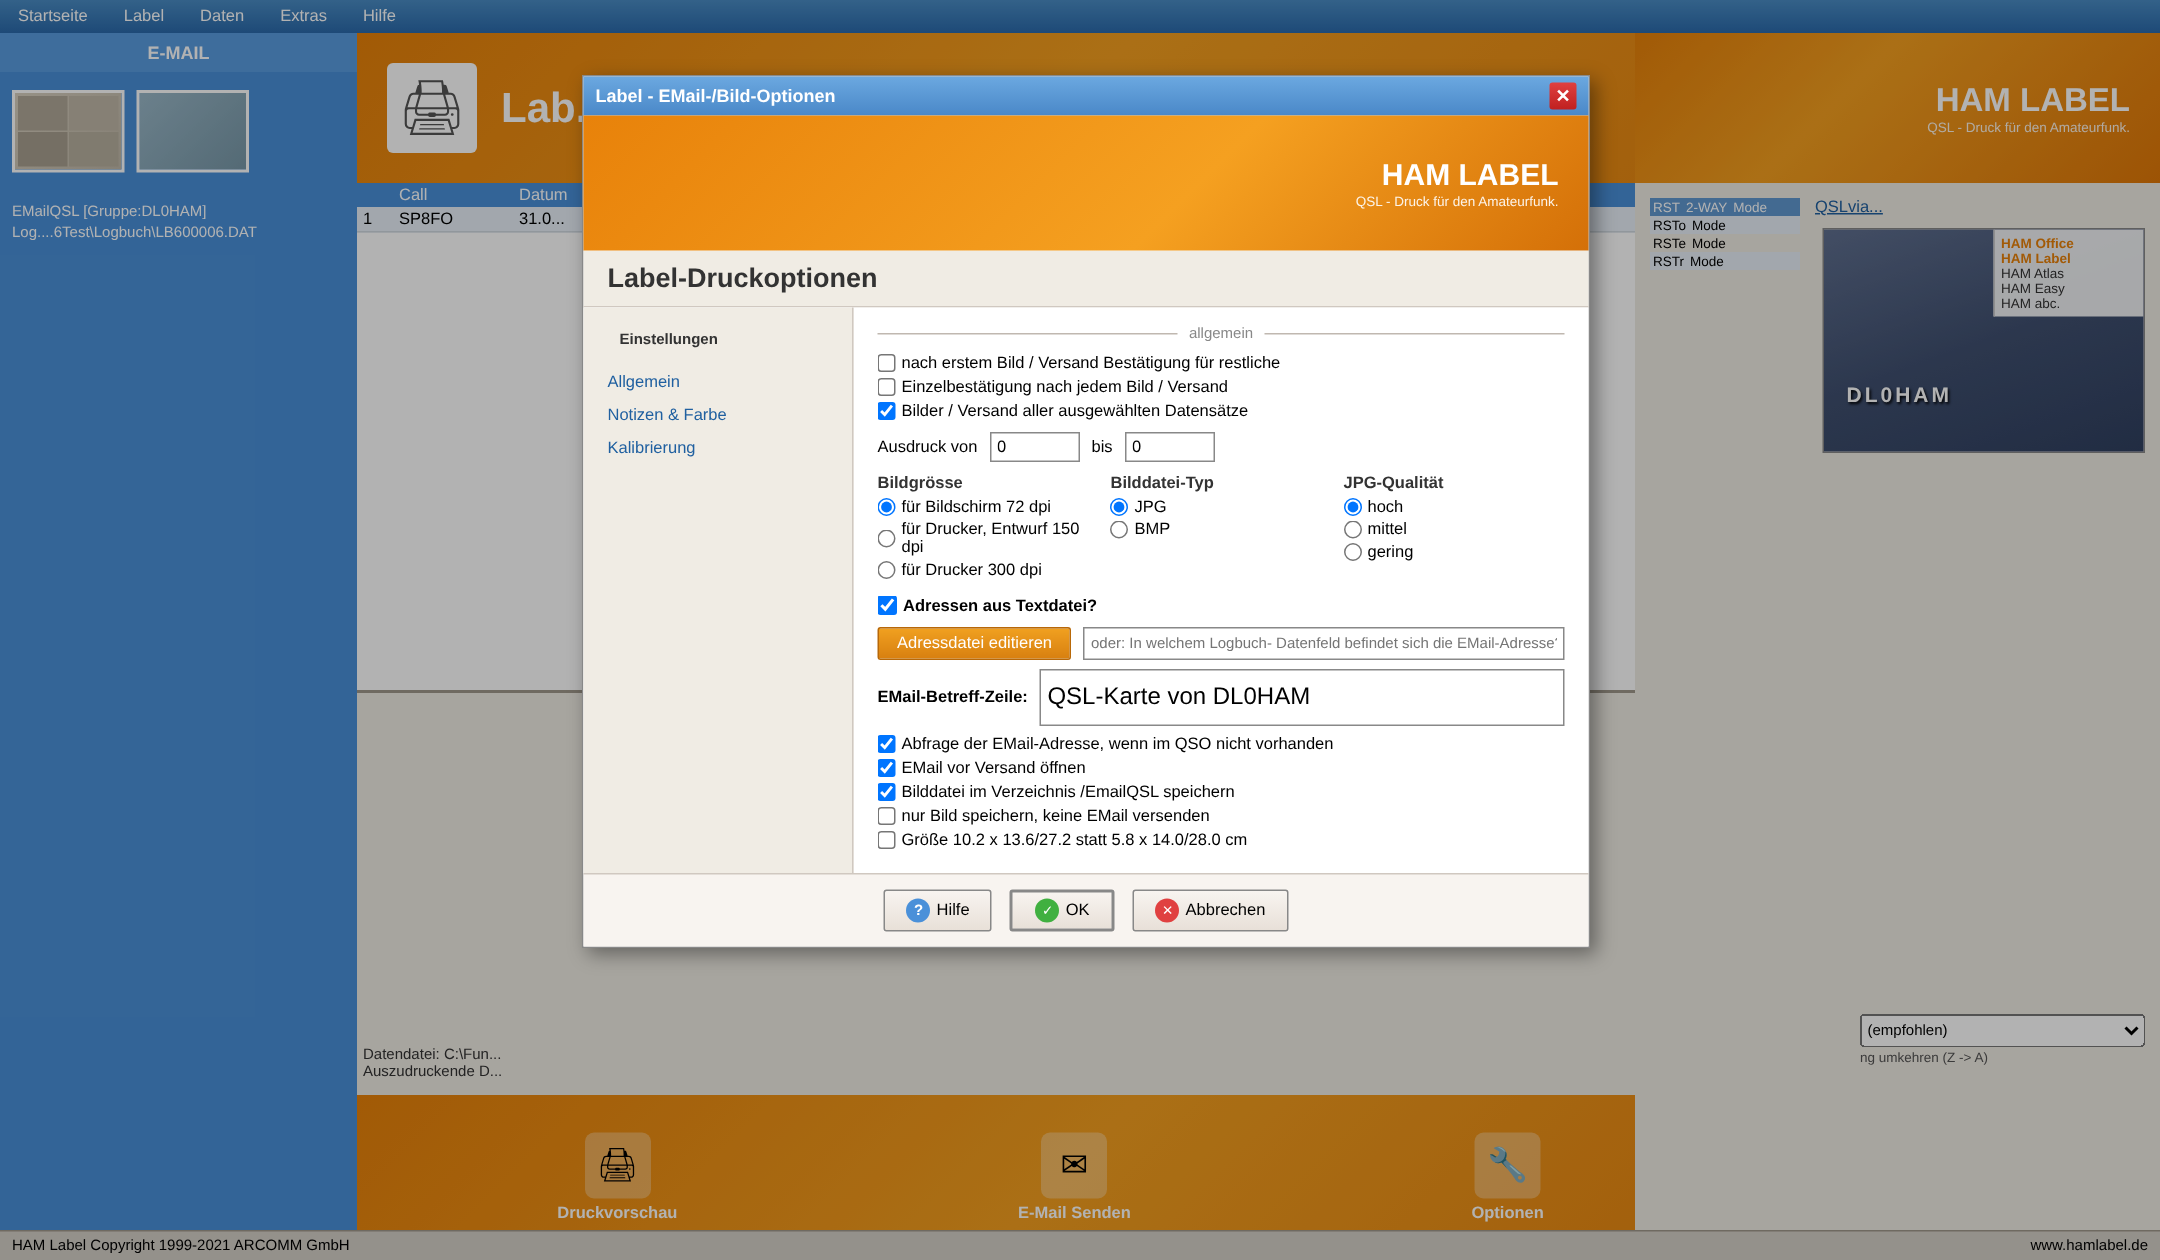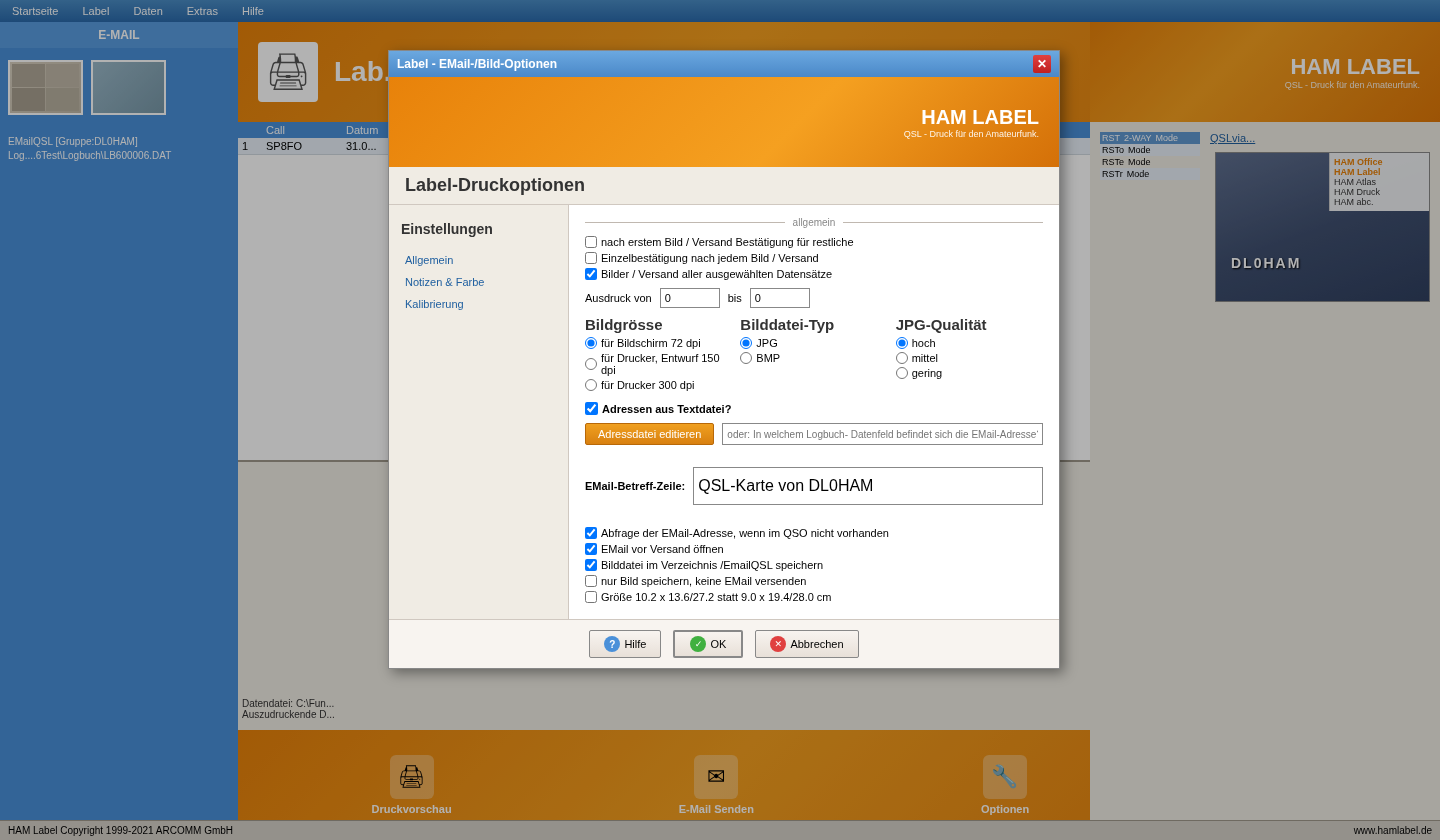--- a/index.html
+++ b/index.html
@@ -61,52 +61,52 @@
     .modal-orange-header { background: linear-gradient(135deg, #e8820a 0%, #f5a020 60%, #d47008 100%); height: 90px; position: relative; display: flex; align-items: center; justify-content: flex-end; padding-right: 20px; }
     .modal-ham-label { text-align: right; }
     .modal-ham-label-main { font-size: 20px; font-weight: bold; color: white; }
     .modal-ham-label-sub { font-size: 9px; color: rgba(255,255,255,0.9); }
 
     
     .modal-body { display: flex; background: white; }
 
     
     .modal-nav { width: 180px; background: #f0ece4; padding: 12px 0; border-right: 1px solid #d0c8c0; }
-    .modal-nav-title { font-size: 14px; font-weight: bold; color: #333; padding: 4px 12px 12px; }
+    .modal-nav-title { font-size: 10px; font-weight: bold; color: #333; padding: 4px 24px 12px; }
     .modal-nav-item { padding: 5px 16px; font-size: 11px; color: #2060a0; cursor: pointer; }
 
     
     .modal-content { flex: 1; padding: 12px 16px; }
     .modal-section-divider { display: flex; align-items: center; margin-bottom: 8px; }
     .modal-section-line { flex: 1; height: 1px; background: #c0b8b0; }
     .modal-section-label { font-size: 10px; color: #888; margin: 0 8px; }
 
     
     .checkbox-row { display: flex; align-items: center; gap: 4px; margin-bottom: 4px; font-size: 11px; }
     .checkbox-row input[type="checkbox"] { width: 12px; height: 12px; }
 
     
     .range-row { display: flex; align-items: center; gap: 8px; margin: 8px 0; font-size: 11px; }
     .range-input { width: 60px; height: 20px; border: 1px solid #888; padding: 0 4px; font-size: 11px; }
 
     
     .options-columns { display: flex; gap: 8px; margin: 8px 0; }
     .options-col { flex: 1; }
-    .options-col-title { font-size: 15px; font-weight: bold; color: #333; margin-bottom: 4px; }
+    .options-col-title { font-size: 11px; font-weight: bold; color: #333; margin-bottom: 4px; }
     .radio-row { display: flex; align-items: center; gap: 4px; margin-bottom: 3px; font-size: 11px; }
     .radio-row input[type="radio"] { width: 12px; height: 12px; }
 
     
     .address-row { display: flex; align-items: flex-end; gap: 8px; margin: 8px 0; }
     .addr-checkbox-label { display: flex; align-items: center; gap: 4px; font-size: 11px; font-weight: bold; }
     .addr-btn { background: linear-gradient(to bottom, #f0a020, #d88010); color: white; border: 1px solid #b86808; padding: 4px 12px; font-size: 11px; cursor: pointer; border-radius: 2px; }
     .addr-dropdown { flex: 1; height: 22px; border: 1px solid #888; background: white; font-size: 10px; color: #888; padding: 0 4px; }
 
     
-    .subject-row { display: flex; align-items: center; gap: 8px; margin: 22px 0; }
+    .subject-row { display: flex; align-items: center; gap: 8px; margin: 6px 0; }
     .subject-label { font-size: 11px; font-weight: bold; white-space: nowrap; }
     .subject-input { flex: 1; height: 38px; border: 1px solid #888; padding: 0 4px; font-size: 16px; }
 
     
     .bottom-checks { margin-top: 6px; }
 
     
     .modal-footer { padding: 10px 16px; display: flex; gap: 12px; justify-content: center; border-top: 1px solid #d0c8c0; background: #f8f4f0; }
     .footer-btn { display: flex; align-items: center; gap: 4px; padding: 4px 14px; border: 1px solid #888; background: linear-gradient(to bottom, #f8f4f0, #e8e0d8); cursor: pointer; font-size: 11px; border-radius: 2px; min-width: 70px; justify-content: center; }
     .btn-icon-help { width: 16px; height: 16px; background: #4a90d9; border-radius: 50%; color: white; display: flex; align-items: center; justify-content: center; font-size: 10px; font-weight: bold; }
@@ -226,25 +226,29 @@
 
   <div style="position: absolute; top: 130px; right: 10px; width: 215px; height: 150px; background: linear-gradient(135deg, #8898b8, #5060a0); border: 1px solid #888; overflow: hidden;">
     <div style="width: 100%; height: 100%; position: relative; background: linear-gradient(160deg, #607090 0%, #405070 50%, #304060 100%);">
       <div style="position: absolute; bottom: 30px; left: 15px; color: white; font-size: 14px; font-weight: bold; text-shadow: 1px 1px 2px black; letter-spacing: 2px;">DL0HAM</div>
     </div>
 
     <div style="position: absolute; top: 0; right: 0; width: 100px; background: rgba(255,255,255,0.92); padding: 4px; border-left: 1px solid #ccc;">
       <div style="font-size: 9px; font-weight: bold; color: #e8820a;">HAM Office</div>
       <div style="font-size: 9px; font-weight: bold; color: #e8820a;">HAM Label</div>
       <div style="font-size: 9px; color: #333;">HAM Atlas</div>
-      <div style="font-size: 9px; color: #333;">HAM Druck</div>
+      <div style="font-size: 9px; color: #333;">HAM Easy</div>
       <div style="font-size: 9px; color: #333;">HAM abc.</div>
     </div>
   </div>
 
+  <div style="position: absolute; bottom: 130px; right: 10px; width: 190px;">
+    <select style="width: 100%; height: 22px; font-size: 10px;"><option>(empfohlen)</option></select>
+    <div style="font-size: 9px; color: #555; margin-top: 2px;">ng umkehren (Z -&gt; A)</div>
+  </div>
 </div>
 
 <div class="modal">
 
   <div class="modal-titlebar">
     <span>Label - EMail-/Bild-Optionen</span>
     <button class="modal-close">✕</button>
   </div>
 
   <div class="modal-orange-header">
@@ -368,21 +372,21 @@
         <div class="checkbox-row">
           <input type="checkbox" id="bcb3" checked="" style="">
           <label for="bcb3">Bilddatei im Verzeichnis /EmailQSL speichern</label>
         </div>
         <div class="checkbox-row">
           <input type="checkbox" id="bcb4" style="">
           <label for="bcb4">nur Bild speichern, keine EMail versenden</label>
         </div>
         <div class="checkbox-row">
           <input type="checkbox" id="bcb5" style="">
-          <label for="bcb5">Größe 10.2 x 13.6/27.2 statt 9.0 x 19.4/28.0 cm</label>
+          <label for="bcb5">Größe 10.2 x 13.6/27.2 statt 5.8 x 14.0/28.0 cm</label>
         </div>
       </div>
     </div>
   </div>
 
   <div class="modal-footer">
     <button class="footer-btn">
       <div class="btn-icon-help">?</div>
       <span>Hilfe</span>
     </button>

